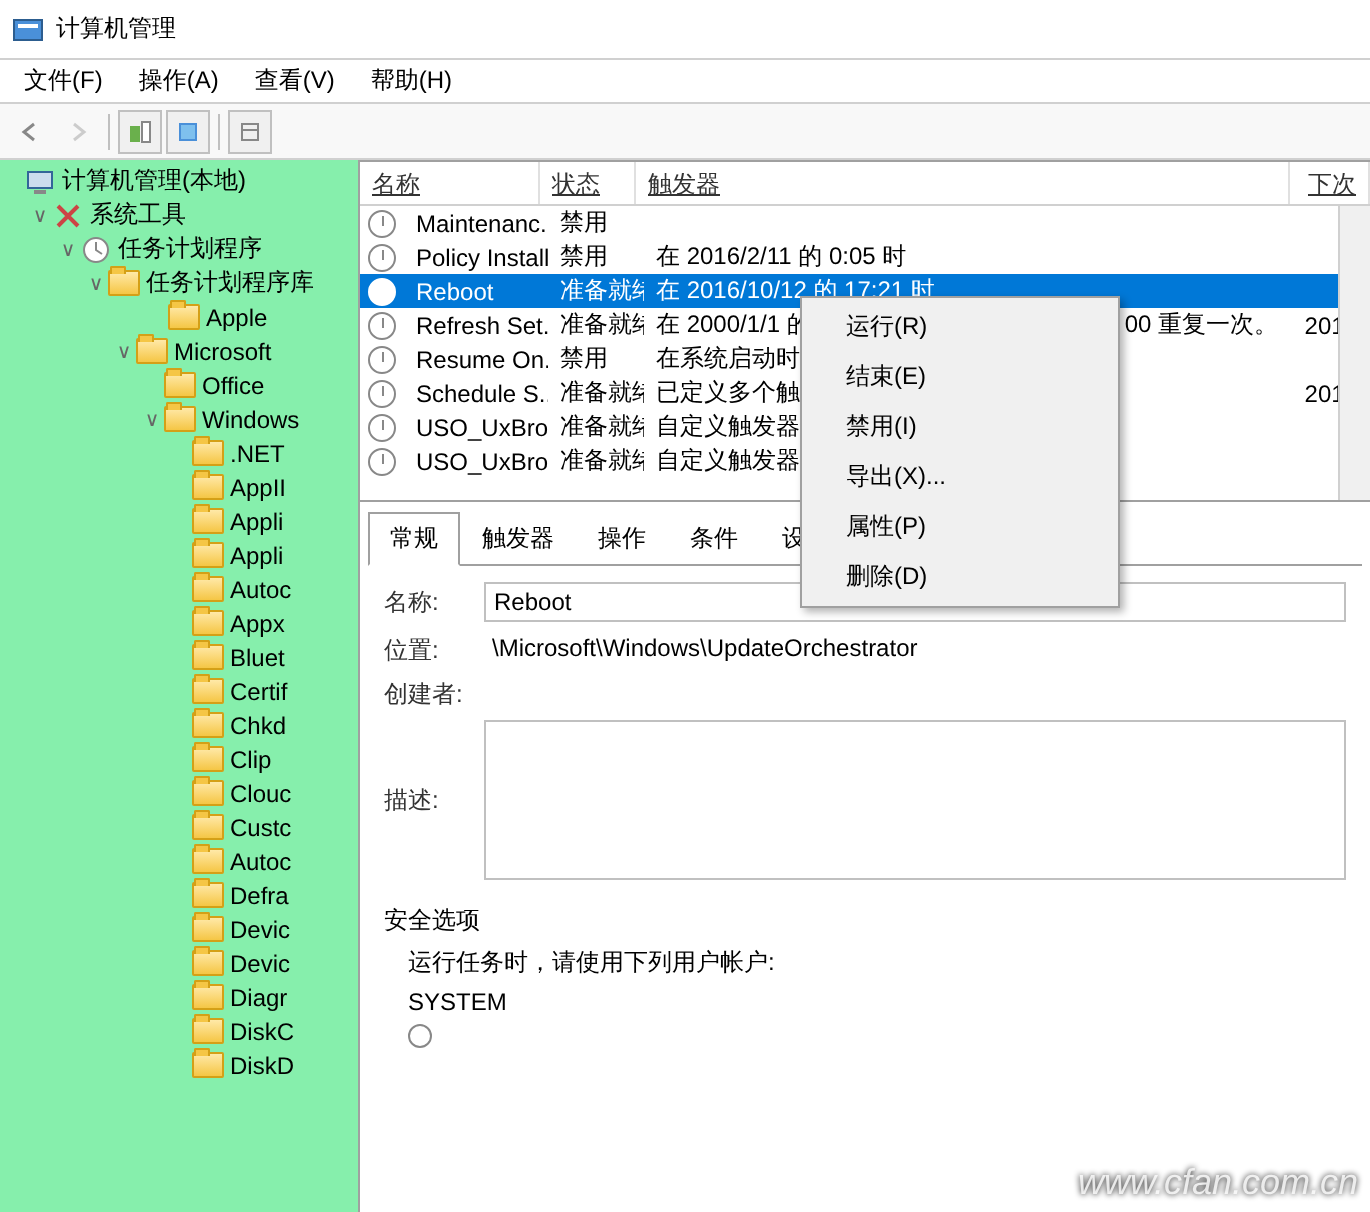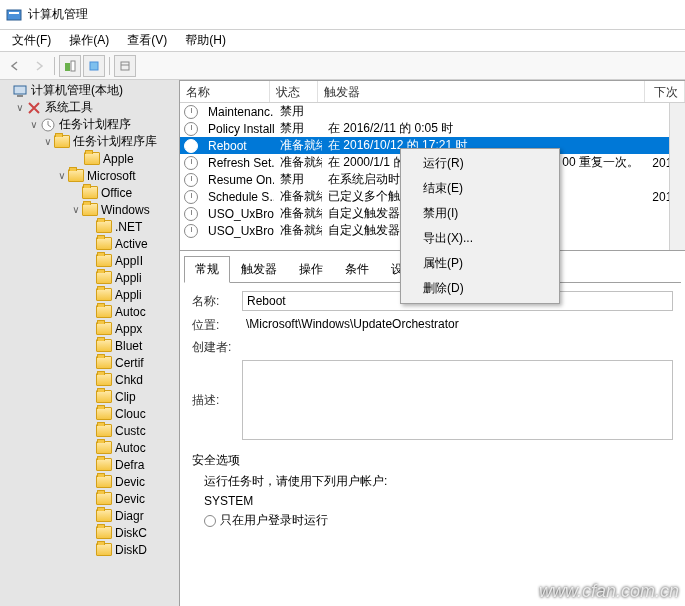--- a/index.html
+++ b/index.html
@@ -7,31 +7,31 @@
 .titlebar { height: 30px; background: #fff; border-bottom: 1px solid #d0d0d0; display: flex; align-items: center; padding: 0 6px; }
 .titlebar .icon { width: 16px; height: 16px; margin-right: 6px; display: inline-flex; }
 .titlebar .title { font-size: 12px; color: #000; }
 .menubar { height: 22px; background: #fff; border-bottom: 1px solid #d0d0d0; display: flex; align-items: flex-end; padding: 0 4px; gap: 2px; }
 .menubar span { padding: 2px 8px; cursor: default; }
 .toolbar { height: 28px; background: #f8f8f8; border-bottom: 1px solid #d0d0d0; display: flex; align-items: center; padding: 0 4px; gap: 2px; }
 .tbtn { width: 22px; height: 22px; display: inline-flex; align-items: center; justify-content: center; border: 1px solid transparent; }
 .tbtn.box { border: 1px solid #c0c0c0; background: #f0f0f0; }
 .sep { width: 1px; height: 18px; background: #c0c0c0; margin: 0 2px; }
 .content { display: flex; height: calc(100% - 80px); }
-.treepanel { width: 180px; border-right: 1px solid #a0a0a0; overflow: hidden; background: #e5e5e5; padding-top: 2px; }
+.treepanel { width: 180px; border-right: 1px solid #a0a0a0; overflow: hidden; background: #86efac; padding-top: 2px; }
 .tree { list-style: none; }
 .tree li { white-space: nowrap; padding: 1px 0; display: flex; align-items: center; height: 17px; }
 .tw { display: inline-block; width: 12px; text-align: center; color: #666; font-size: 10px; cursor: pointer; }
 .folder { display: inline-block; width: 16px; height: 13px; background: linear-gradient(#ffe9a8,#f5c645); border: 1px solid #d4a017; border-radius: 1px; margin-right: 3px; flex-shrink: 0; position: relative; }
 .folder::before { content: ""; position: absolute; top: -3px; left: 0; width: 6px; height: 3px; background: #f5c645; border: 1px solid #d4a017; border-bottom: none; border-radius: 1px 1px 0 0; }
 .nodeicon { width: 16px; height: 16px; margin-right: 3px; flex-shrink: 0; display: inline-flex; }
 .rightpanel { flex: 1; display: flex; flex-direction: column; overflow: hidden; border-top: 1px solid #a0a0a0; }
 .listpanel { height: 170px; border-bottom: 1px solid #a0a0a0; overflow: hidden; position: relative; background: #fff; }
 .listhdr { display: flex; background: #fff; border-bottom: 1px solid #d0d0d0; height: 22px; }
-.listhdr div { padding: 3px 6px; border-right: 1px solid #e0e0e0; font-size: 12px; color: #333; }
+.listhdr div { padding: 3px 6px; border-right: 1px solid #e0e0e0; font-size: 12px; color: #333; text-decoration: underline; }
 .col-name { width: 90px; }
 .col-status { width: 48px; }
 .col-trigger { flex: 1; }
 .col-next { width: 40px; text-align: right; }
 .listbody { }
 .row { display: flex; height: 17px; align-items: center; }
 .row .cell { padding: 0 6px; overflow: hidden; white-space: nowrap; }
 .row.selected { background: #0078d7; color: #fff; }
 .clockicon { width: 14px; height: 14px; border: 1px solid #888; border-radius: 50%; position: relative; margin-left: 4px; margin-right: 4px; flex-shrink: 0; background: #fff; }
 .clockicon::after { content: ""; position: absolute; top: 2px; left: 50%; width: 1px; height: 5px; background: #888; }
@@ -164,25 +164,20 @@
           <span>Windows</span>
         </li>
         <li style="padding-left: 84px;">
           <span class="tw"></span>
           <span class="folder"></span>
           <span>.NET</span>
         </li>
         <li style="padding-left: 84px;">
           <span class="tw"></span>
           <span class="folder"></span>
-          <span>Active</span>
-        </li>
-        <li style="padding-left: 84px;">
-          <span class="tw"></span>
-          <span class="folder"></span>
           <span>AppII</span>
         </li>
         <li style="padding-left: 84px;">
           <span class="tw"></span>
           <span class="folder"></span>
           <span>Appli</span>
         </li>
         <li style="padding-left: 84px;">
           <span class="tw"></span>
           <span class="folder"></span>
@@ -367,21 +362,20 @@
       </div>
       <div class="formrow">
         <label>描述:</label>
         <div class="val tall"></div>
       </div>
       <div class="section">安全选项</div>
       <div class="formrow indent">运行任务时，请使用下列用户帐户:</div>
       <div class="formrow indent">SYSTEM</div>
       <div class="formrow indent">
         <span class="radio"></span>
-        <span>只在用户登录时运行</span>
       </div>
     </div>
 
   </div>
 </div>
 
 <div class="ctxmenu">
   <div>运行(R)</div>
   <div>结束(E)</div>
   <div>禁用(I)</div>

